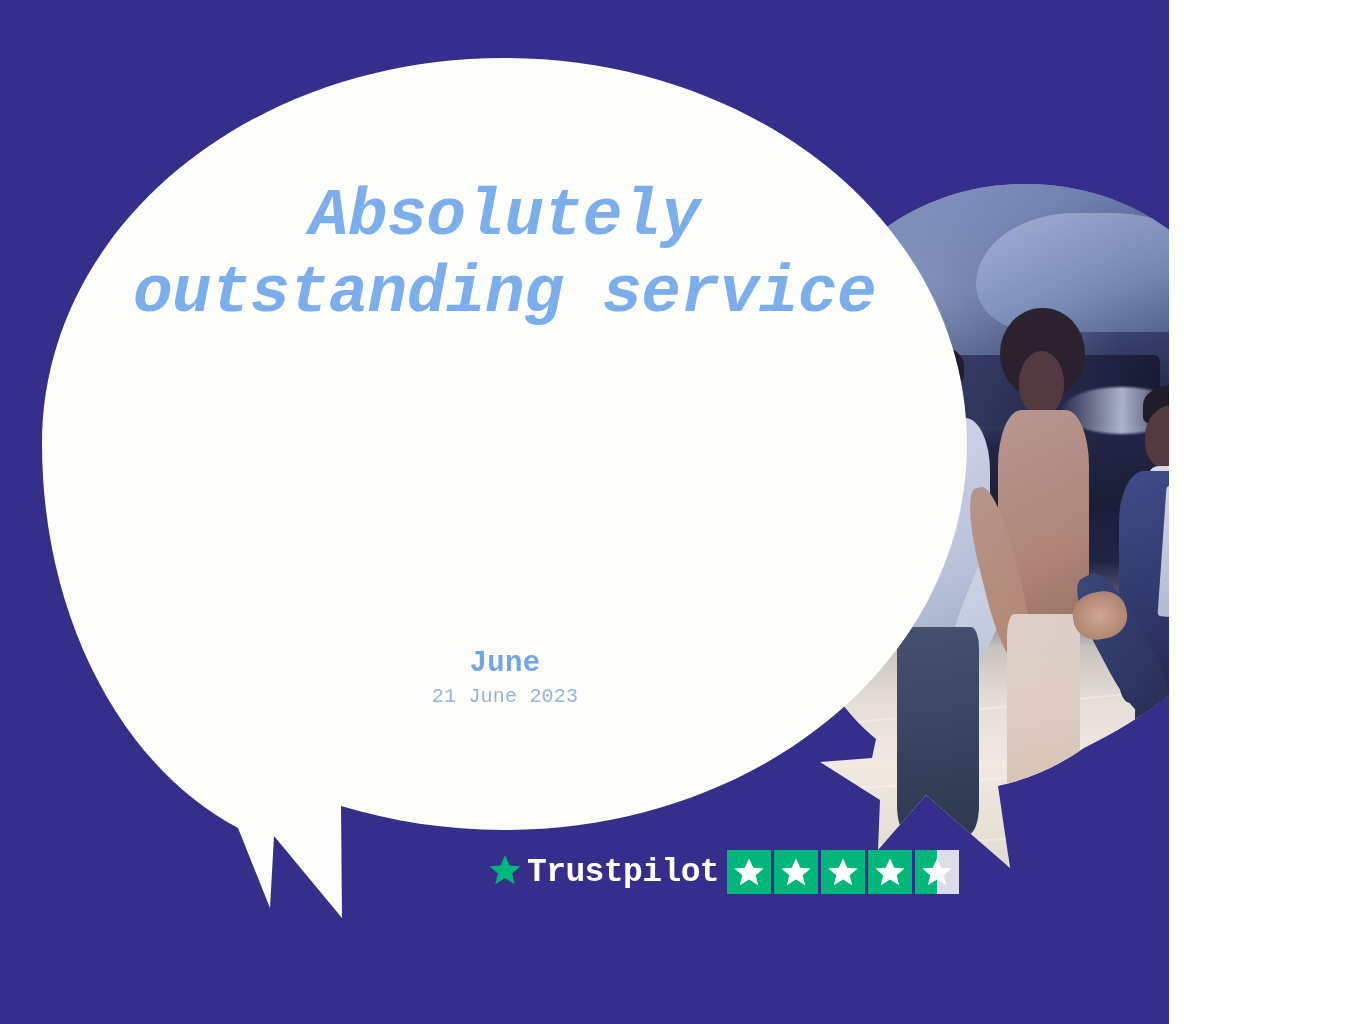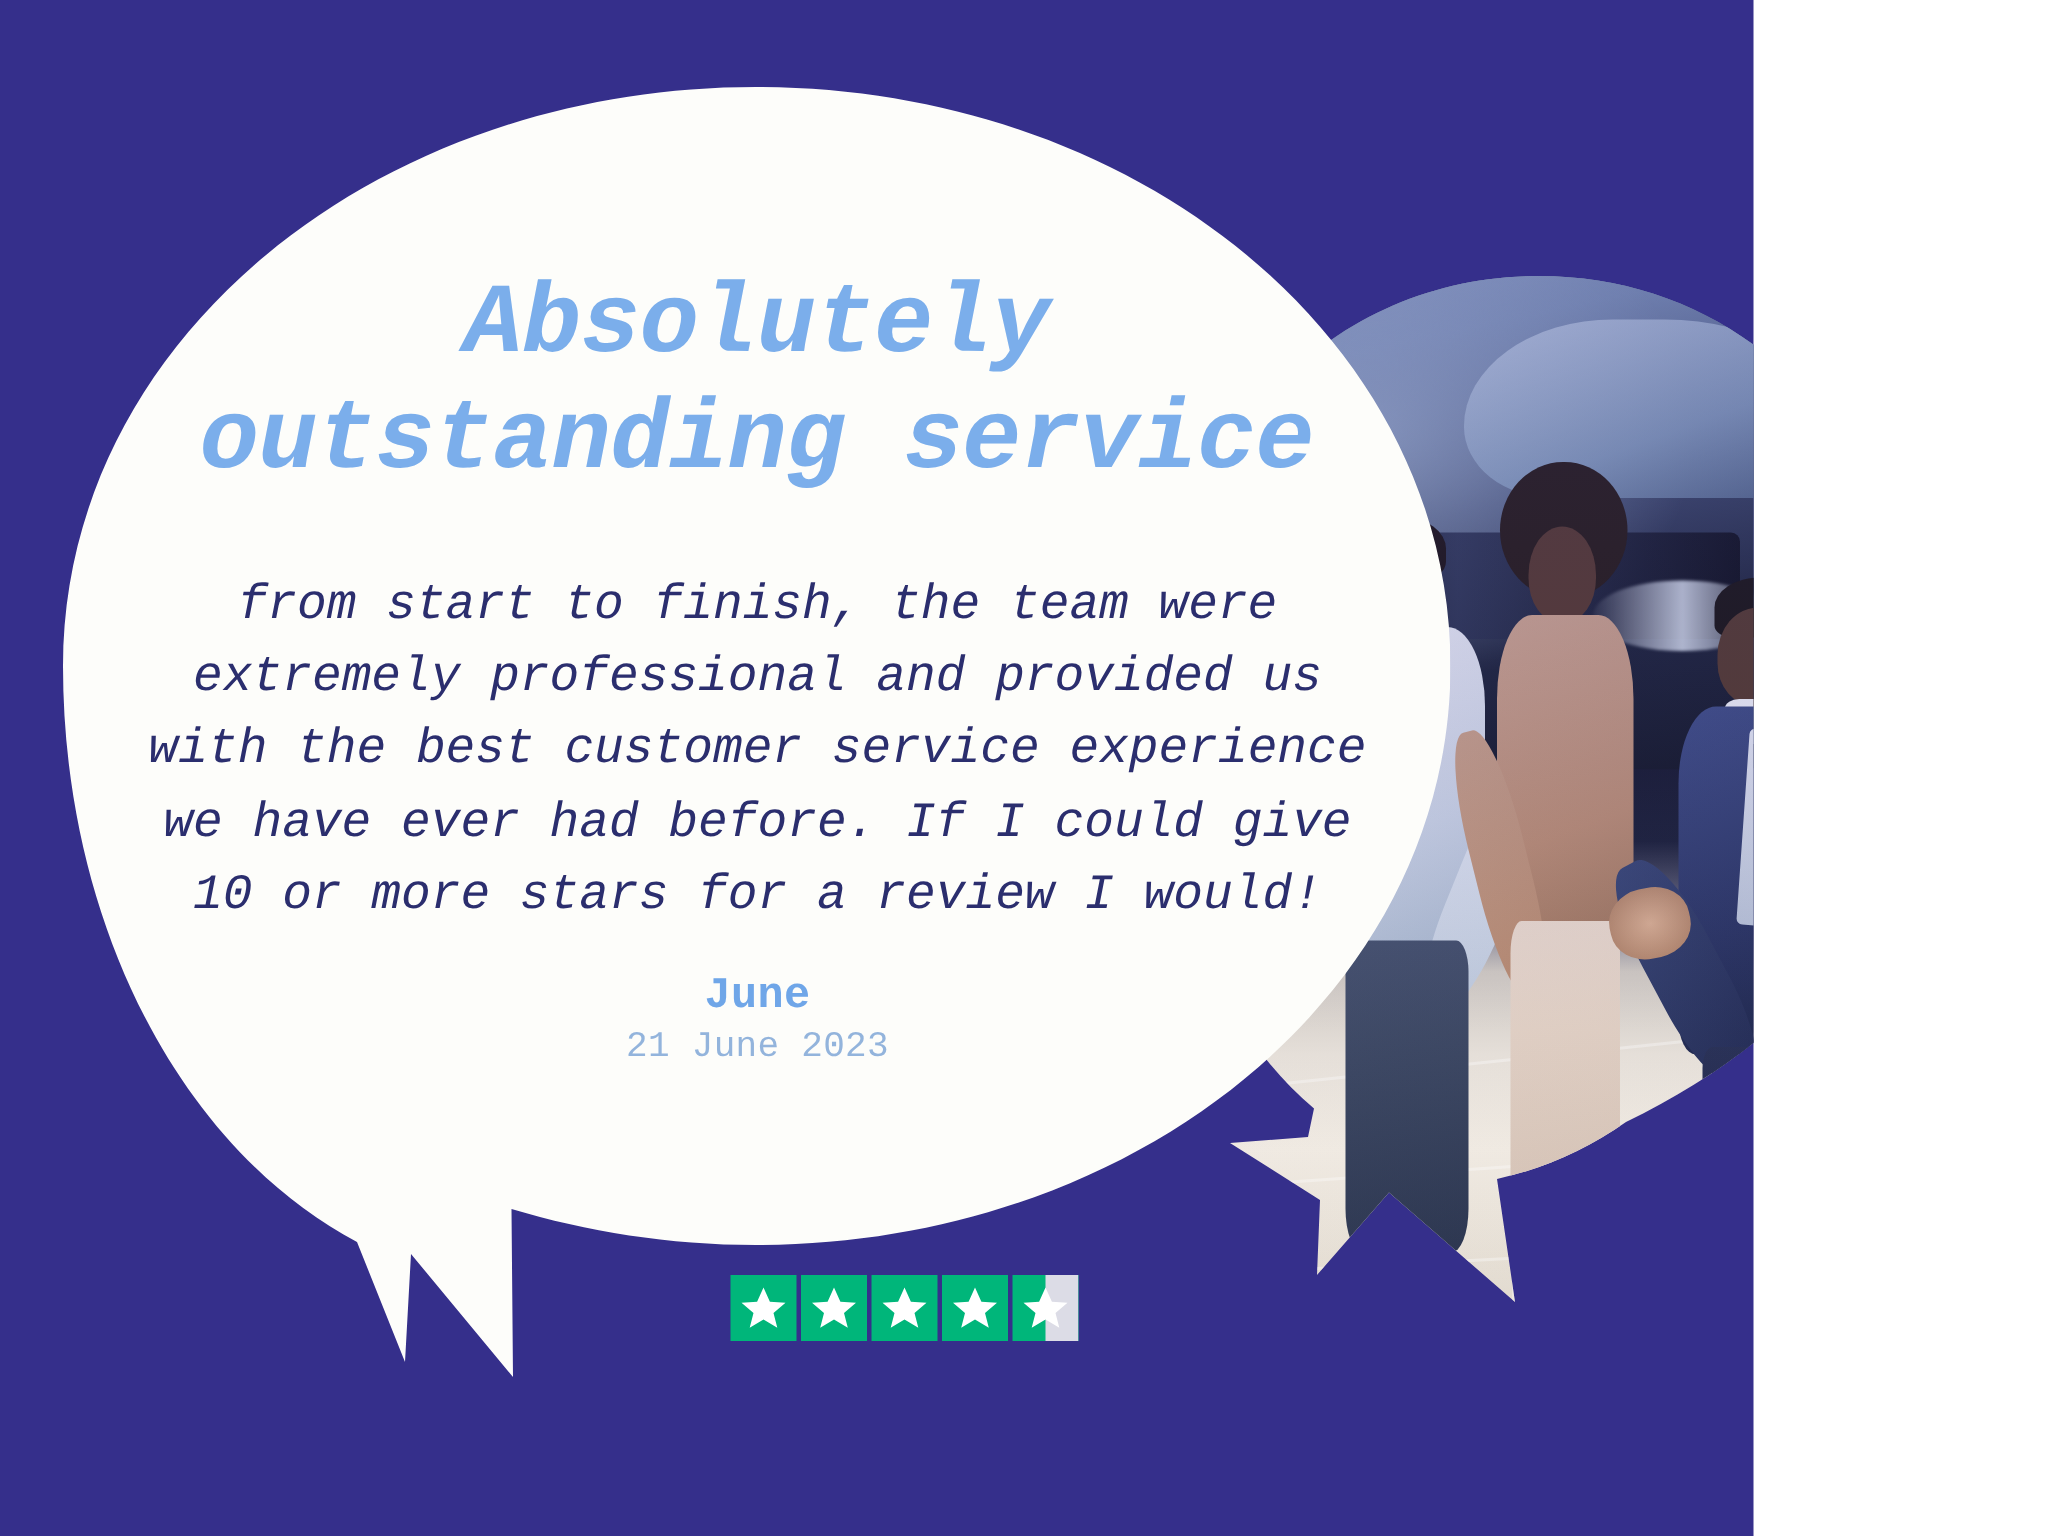--- a/index.html
+++ b/index.html
@@ -210,21 +210,21 @@
     text-align: center;
   }
   #reviewer-name {
     font-size: 29px;
     font-weight: bold;
     color: #6FA6E8;
     line-height: 1.25;
     letter-spacing: .3px;
   }
   #review-date {
-    font-size: 24px;
+    font-size: 20px;
     color: #93B4DC;
     line-height: 1.45;
     letter-spacing: .2px;
   }
 
   
   #trustpilot-badge {
     position: absolute;
     left: 487px;
     top: 850px;
@@ -321,29 +321,36 @@
 
       <div id="photo-grade"></div>
     </div>
   </div>
 
   <div id="white-bubble"></div>
 
   <div id="bubble-content">
     <div id="headline">Absolutely outstanding service</div>
 
-    <div id="quote-body">from start to finish, the team were extremely professional and provided us with the best customer service experience we have ever had before. If I could give 10 or more stars for a review I would!</div>
 
     <div id="attribution">
       <div id="reviewer-name">June</div>
       <div id="review-date">21 June 2023</div>
     </div>
   </div>
 
   <div id="trustpilot-badge">
+    <div id="tp-logo">
+      <span>
+        <svg width="36" height="34" viewBox="0 0 24 24" aria-hidden="true">
+          <polygon points="12,1.6 15.2,8.8 23,9.3 17,14.4 18.9,22 12,17.8 5.1,22 7,14.4 1,9.3 8.8,8.8" fill="#00B67A"></polygon>
+        </svg>
+      </span>
+      <span id="tp-wordmark">Trustpilot</span>
+    </div>
     <div id="tp-stars">
         <div class="tp-star-box">
           <svg width="34" height="32" viewBox="0 0 24 24" aria-hidden="true">
             <polygon points="12,1.8 15.2,8.9 23,9.4 17,14.5 18.9,21.9 12,17.7 5.1,21.9 7,14.5 1,9.4 8.8,8.9" fill="#ffffff"></polygon>
           </svg>
         </div>
         <div class="tp-star-box">
           <svg width="34" height="32" viewBox="0 0 24 24" aria-hidden="true">
             <polygon points="12,1.8 15.2,8.9 23,9.4 17,14.5 18.9,21.9 12,17.7 5.1,21.9 7,14.5 1,9.4 8.8,8.9" fill="#ffffff"></polygon>
           </svg>

